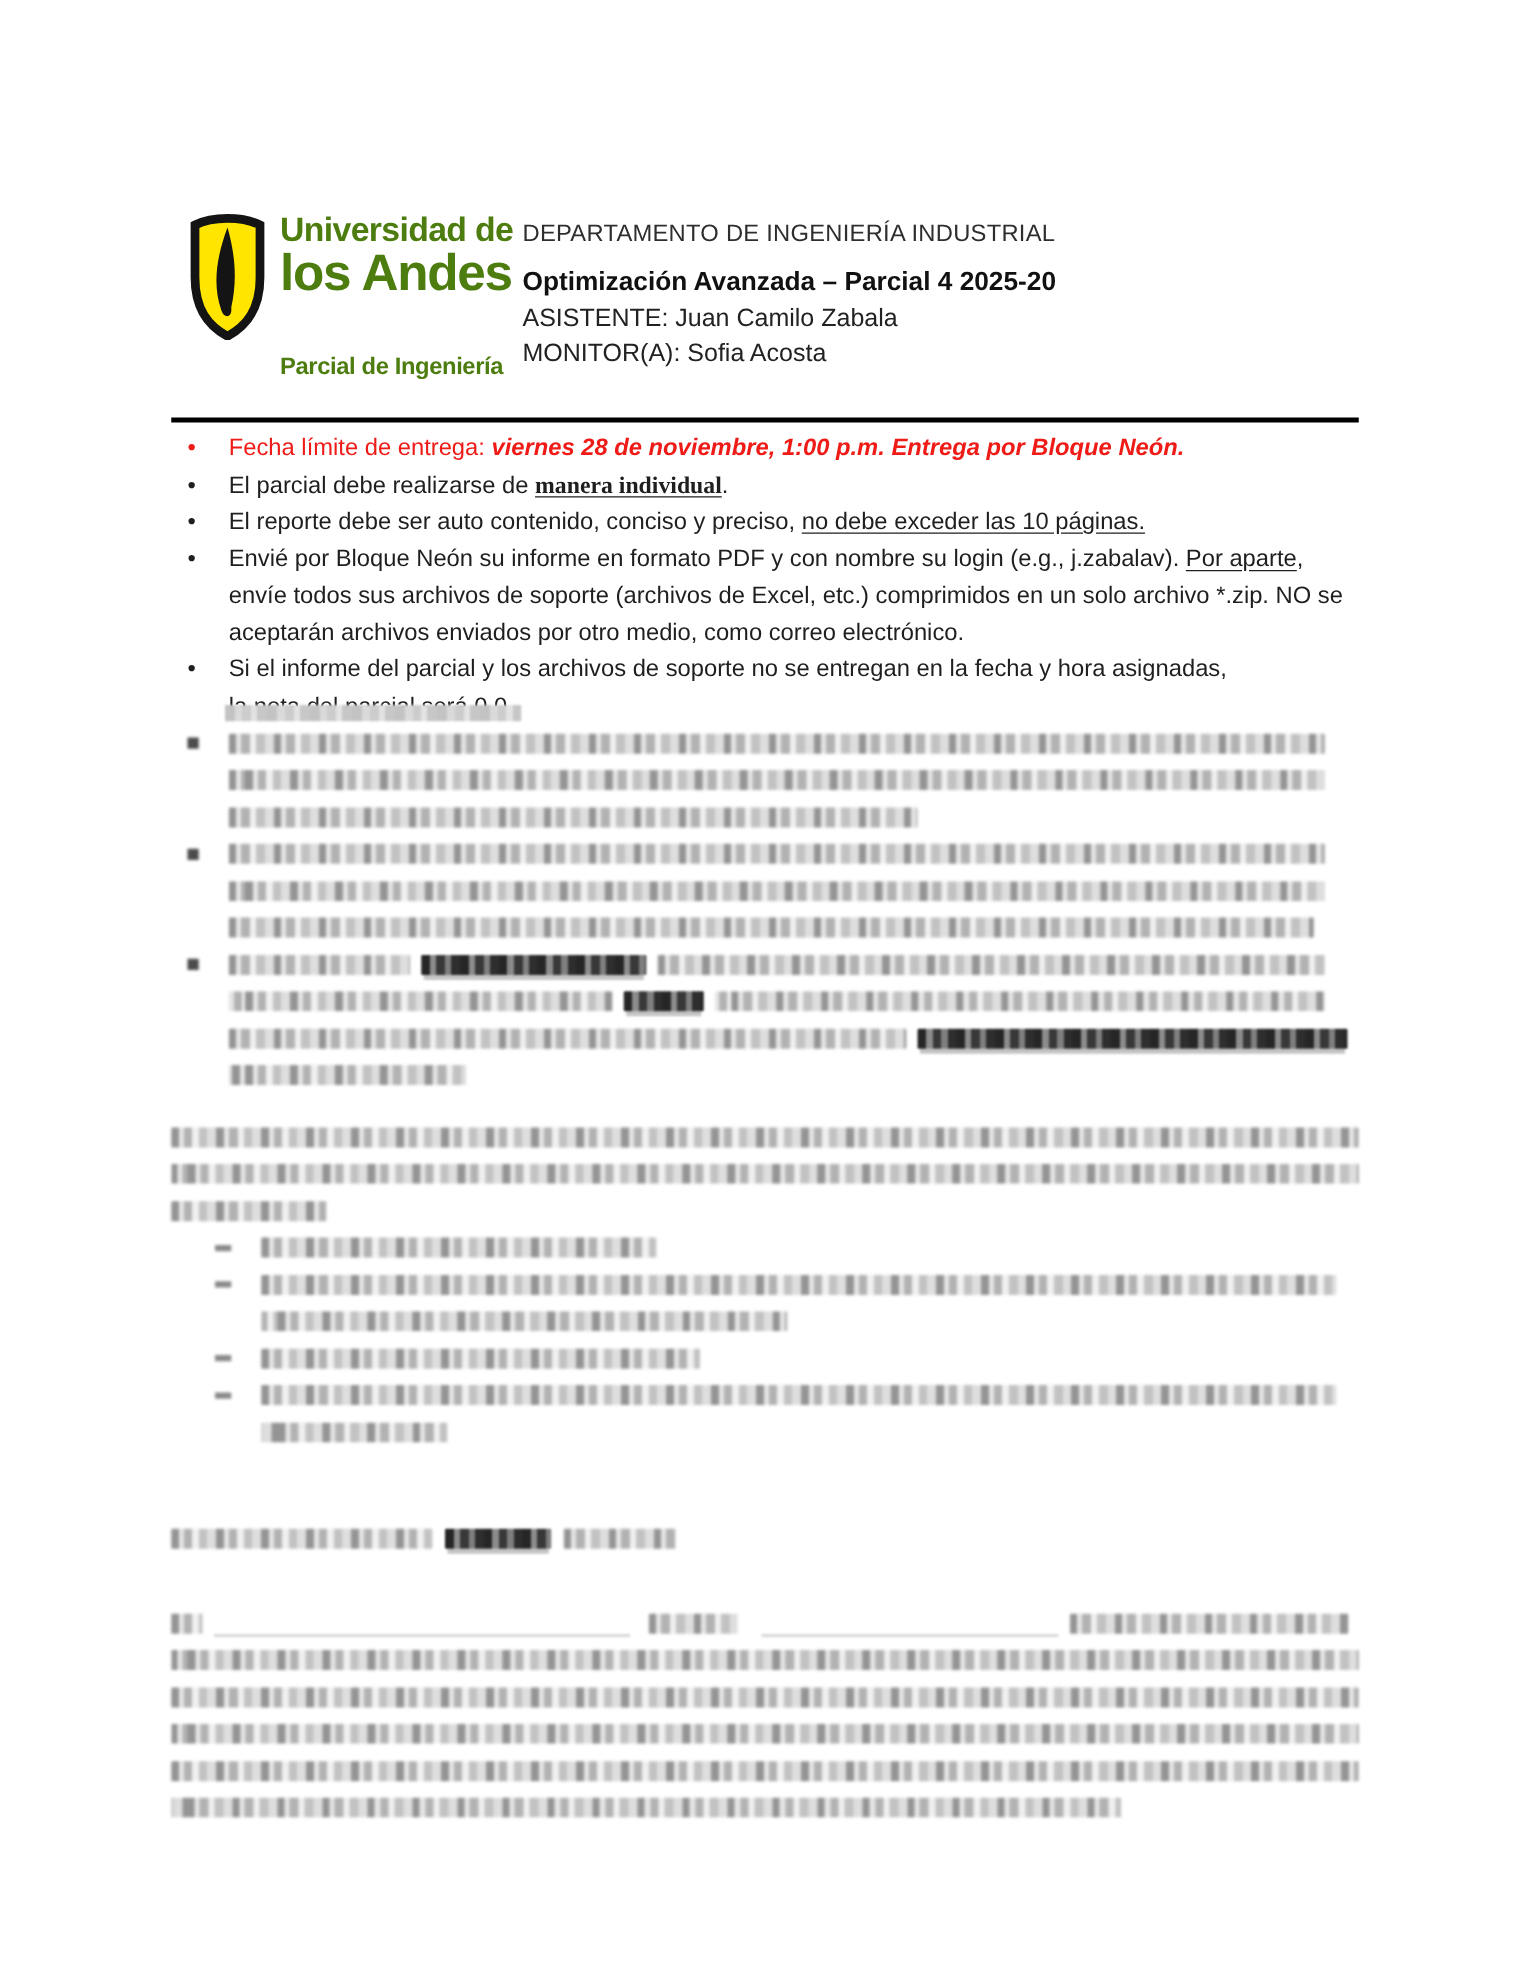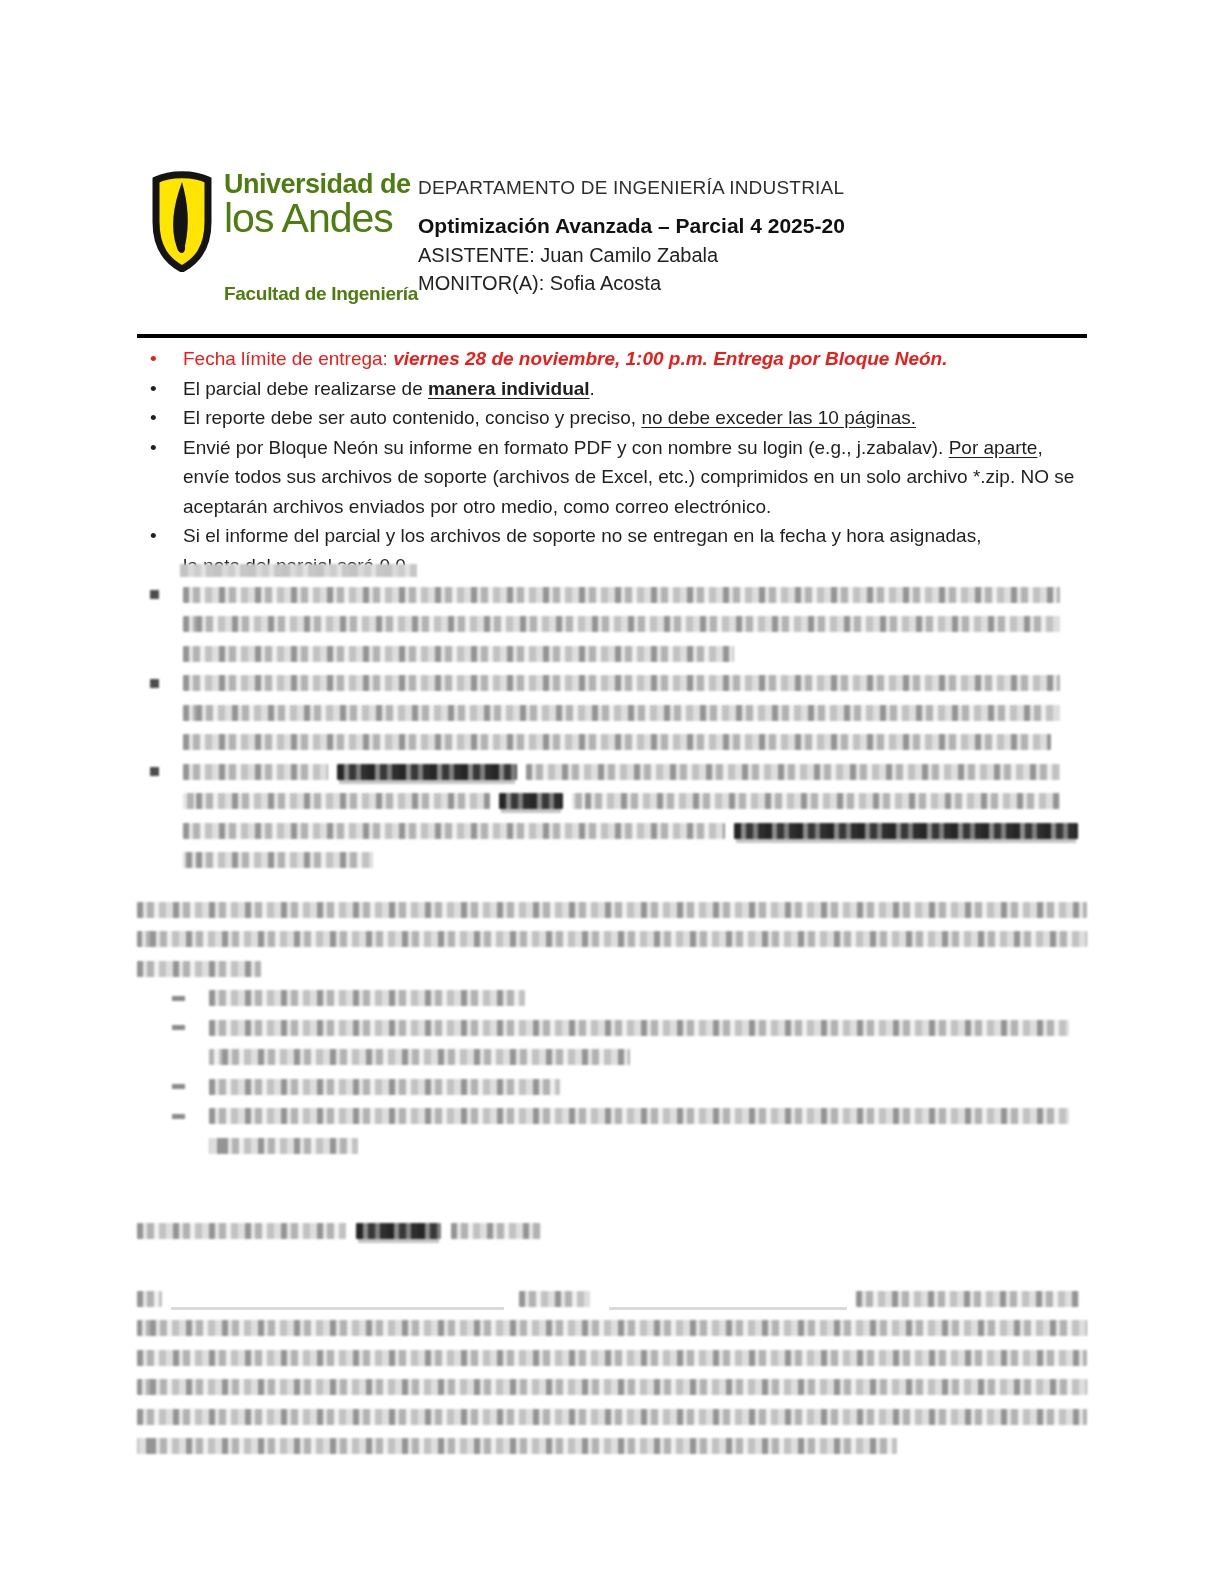--- a/index.html
+++ b/index.html
@@ -7,39 +7,39 @@
     width:1224px;height:1584px;background:#ffffff;position:relative;
     font-family:"Liberation Sans", sans-serif;color:#1f1f1f;overflow:hidden;
     --red:#ee1b17;--yellow:#ffe500;
   }
   .abs{position:absolute;}
 
   
   .logo{left:150px;top:170px;display:flex;align-items:flex-start;}
   .logo-text{margin-left:10px;color:#4d7c0f;}
   .lt1{font-size:27px;font-weight:bold;line-height:28px;letter-spacing:-0.5px;}
-  .lt2{font-size:41px;font-weight:normal;line-height:40px;letter-spacing:-1px;}
+  .lt2{font-size:41px;font-weight:bold;line-height:40px;letter-spacing:-1px;}
   .lt3{font-size:19px;font-weight:bold;margin-top:45px;letter-spacing:-0.3px;}
   .head-info{left:418px;top:176px;}
   .dept{font-size:19px;line-height:24px;color:#2e2e2e;margin-bottom:13px;letter-spacing:0.2px;}
   .course{font-size:21px;line-height:26px;font-weight:bold;color:#111;margin-bottom:3px;}
   .staff{font-size:20px;line-height:27.5px;color:#222;}
 
   
   .content{left:137px;top:331px;width:950px;}
   h2.sec{font-size:20px;line-height:22px;font-weight:bold;margin:0;color:#111;}
   .rule{height:4px;background:#000;margin:3px 0 6px 0;}
   ul.rules{list-style:none;margin:0;padding:0;font-size:19px;line-height:29.5px;}
   ul.rules li{position:relative;padding-left:46px;margin:0;}
   .mk{position:absolute;left:13px;top:0;}
   .mk::before{content:"\2022";font-size:19px;}
   .red{color:var(--red);}
   b.red{color:var(--red);font-style:italic;}
   .u{text-decoration:underline;text-underline-offset:3px;}
-  .bu{font-weight:bold;text-decoration:underline;text-underline-offset:3px;}
+  .bu{font-weight:bold;text-decoration:underline;text-underline-offset:3px;font-family:Liberation Serif, serif;}
 
   
   .halfblur{position:relative;display:inline-block;}
   .halfblur::after{
     content:"";position:absolute;left:-3px;right:-6px;top:13px;height:13px;
     background:repeating-linear-gradient(90deg,#c3c3c3 0 8px,#dadada 8px 14px,#cccccc 14px 21px,#e3e3e3 21px 26px,#c7c7c7 26px 34px);
     filter:blur(0.8px);
   }
 
   
@@ -69,21 +69,21 @@
 <div>
 
   <div class="abs logo">
     <svg width="64" height="102" viewBox="0 0 64 102">
       <path d="M6 10 C 20 3, 44 3, 58 10 L 58 52 C 58 78, 47 91, 32 99 C 17 91, 6 78, 6 52 Z" fill="#ffe500" stroke="#141414" stroke-width="7"></path>
       <path d="M32 12 C 23 36, 20 58, 27 78 C 29 85, 36 85, 35 76 C 40 54, 38 33, 32 12 Z" fill="#141414"></path>
     </svg>
     <div class="logo-text">
       <div class="lt1">Universidad de</div>
       <div class="lt2">los Andes</div>
-      <div class="lt3">Facultad de Ingeniería</div>
+      <div class="lt3">Parcial de Ingeniería</div>
     </div>
   </div>
 
   <div class="abs head-info">
     <div class="dept">DEPARTAMENTO DE INGENIERÍA INDUSTRIAL</div>
     <div class="course">Optimización Avanzada – Parcial 4 2025-20</div>
     <div class="staff">ASISTENTE: Juan Camilo Zabala</div>
     <div class="staff">MONITOR(A): Sofia Acosta</div>
   </div>
 

